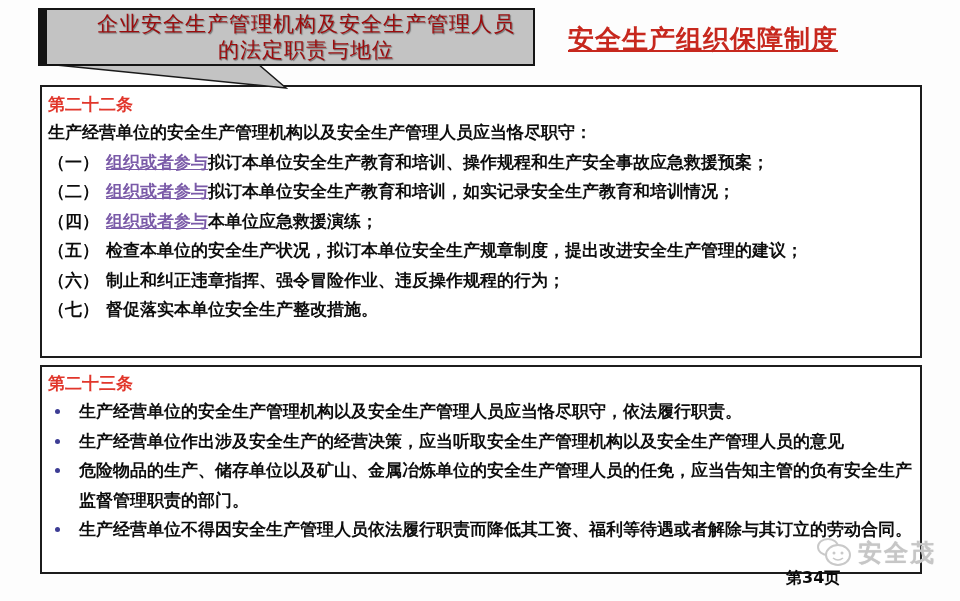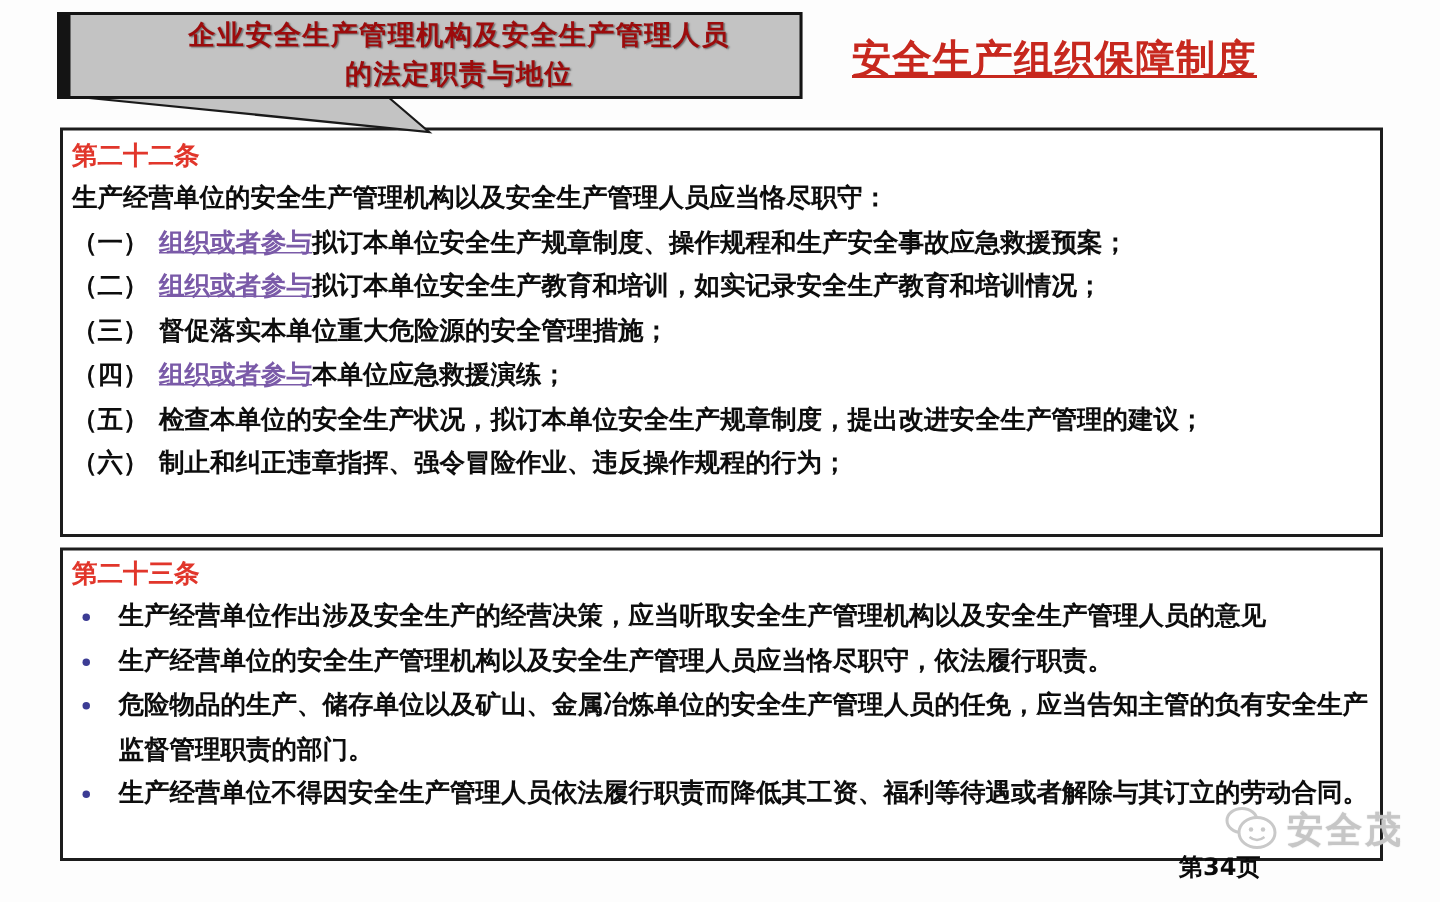--- a/index.html
+++ b/index.html
@@ -16,22 +16,22 @@
   .title-box {
     position:absolute; left:38px; top:8px; width:497px; height:58px;
     background:#c3c3c3;
     border:2px solid #141414;
     border-left:9px solid #141414;
     display:flex; flex-direction:column; justify-content:center; align-items:center;
     z-index:6;
   }
   .title-box .t-line {
     color:#9c0b0c;
-    font-weight:bold;
-    font-size:18px;
+    font-weight:normal;
+    font-size:21px;
     line-height:26px;
     letter-spacing:1px;
     text-shadow:1px 1px 1px rgba(40,40,40,.55);
     white-space:nowrap;
     margin-left:32px;
   }
   .callout-tail { position:absolute; left:40px; top:62px; z-index:5; }
 
   
   .page-heading {
@@ -110,49 +110,49 @@
   <polygon points="6,2 218,2 246,26" fill="#c3c3c3" stroke="#1a1a1a" stroke-width="1.5"></polygon>
 </svg>
 
 <div class="page-heading">安全生产组织保障制度</div>
 
 <div class="law-box box-22">
   <div class="law-heading">第二十二条</div>
   <div class="law-line">生产经营单位的安全生产管理机构以及安全生产管理人员应当恪尽职守：</div>
 
   <div class="law-line">
-    <span class="num">（一）</span><span class="law-link">组织或者参与</span><span>拟订本单位安全生产规章制度、操作规程和生产安全事故应急救援预案；</span>
+    <span class="num">（一）</span><span class="law-link">组织或者参与</span><span>拟订本单位安全生产教育和培训、操作规程和生产安全事故应急救援预案；</span>
   </div>
   <div class="law-line">
     <span class="num">（二）</span><span class="law-link">组织或者参与</span><span>拟订本单位安全生产教育和培训，如实记录安全生产教育和培训情况；</span>
-  </div>
-  <div class="law-line">
-    <span class="num">（三）</span><span>督促落实本单位重大危险源的安全管理措施；</span>
   </div>
   <div class="law-line">
     <span class="num">（四）</span><span class="law-link">组织或者参与</span><span>本单位应急救援演练；</span>
   </div>
   <div class="law-line">
     <span class="num">（五）</span><span>检查本单位的安全生产状况，拟订本单位安全生产规章制度，提出改进安全生产管理的建议；</span>
   </div>
   <div class="law-line">
     <span class="num">（六）</span><span>制止和纠正违章指挥、强令冒险作业、违反操作规程的行为；</span>
   </div>
+  <div class="law-line">
+    <span class="num">（七）</span><span>督促落实本单位安全生产整改措施。</span>
+  </div>
 </div>
 
 <div class="law-box box-23">
   <div class="law-heading">第二十三条</div>
 
   <div class="bullet-item">
     <span class="bullet-dot"></span>
-    <span>生产经营单位作出涉及安全生产的经营决策，应当听取安全生产管理机构以及安全生产管理人员的意见</span>
+    <span>生产经营单位的安全生产管理机构以及安全生产管理人员应当恪尽职守，依法履行职责。</span>
   </div>
   <div class="bullet-item">
     <span class="bullet-dot"></span>
-    <span>生产经营单位的安全生产管理机构以及安全生产管理人员应当恪尽职守，依法履行职责。</span>
+    <span>生产经营单位作出涉及安全生产的经营决策，应当听取安全生产管理机构以及安全生产管理人员的意见</span>
   </div>
   <div class="bullet-item">
     <span class="bullet-dot"></span>
     <span>危险物品的生产、储存单位以及矿山、金属冶炼单位的安全生产管理人员的任免，应当告知主管的负有安全生产监督管理职责的部门。</span>
   </div>
   <div class="bullet-item">
     <span class="bullet-dot"></span>
     <span>生产经营单位不得因安全生产管理人员依法履行职责而降低其工资、福利等待遇或者解除与其订立的劳动合同。</span>
   </div>
 </div>

